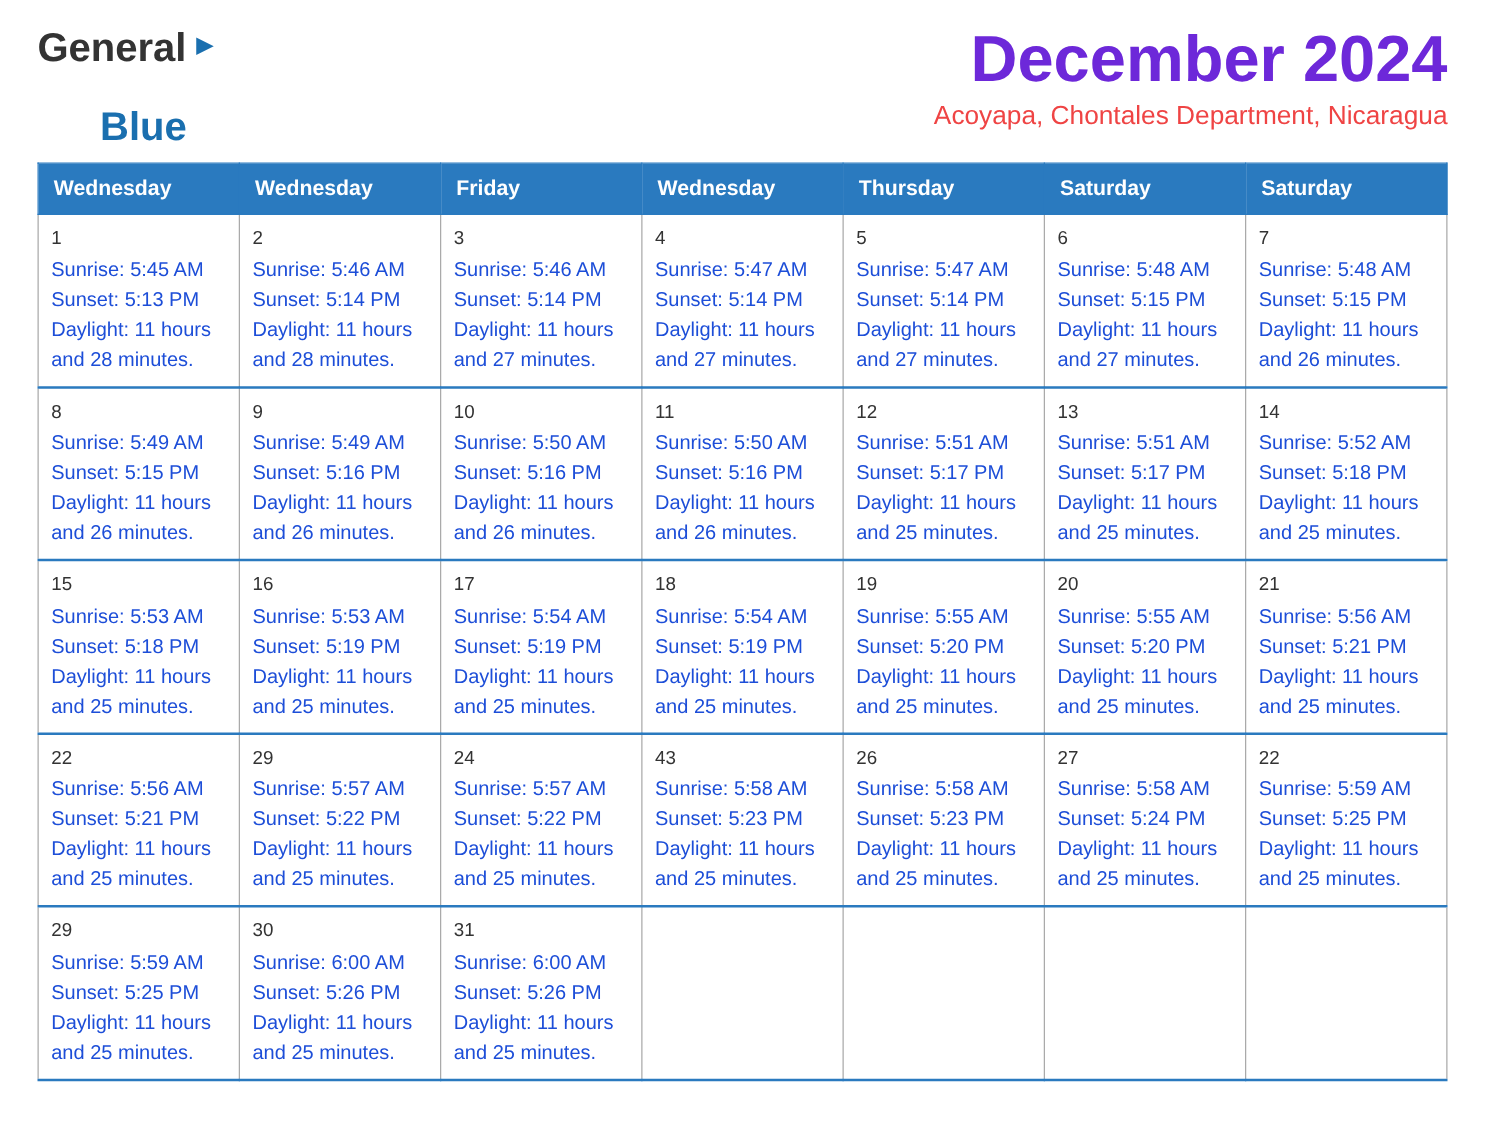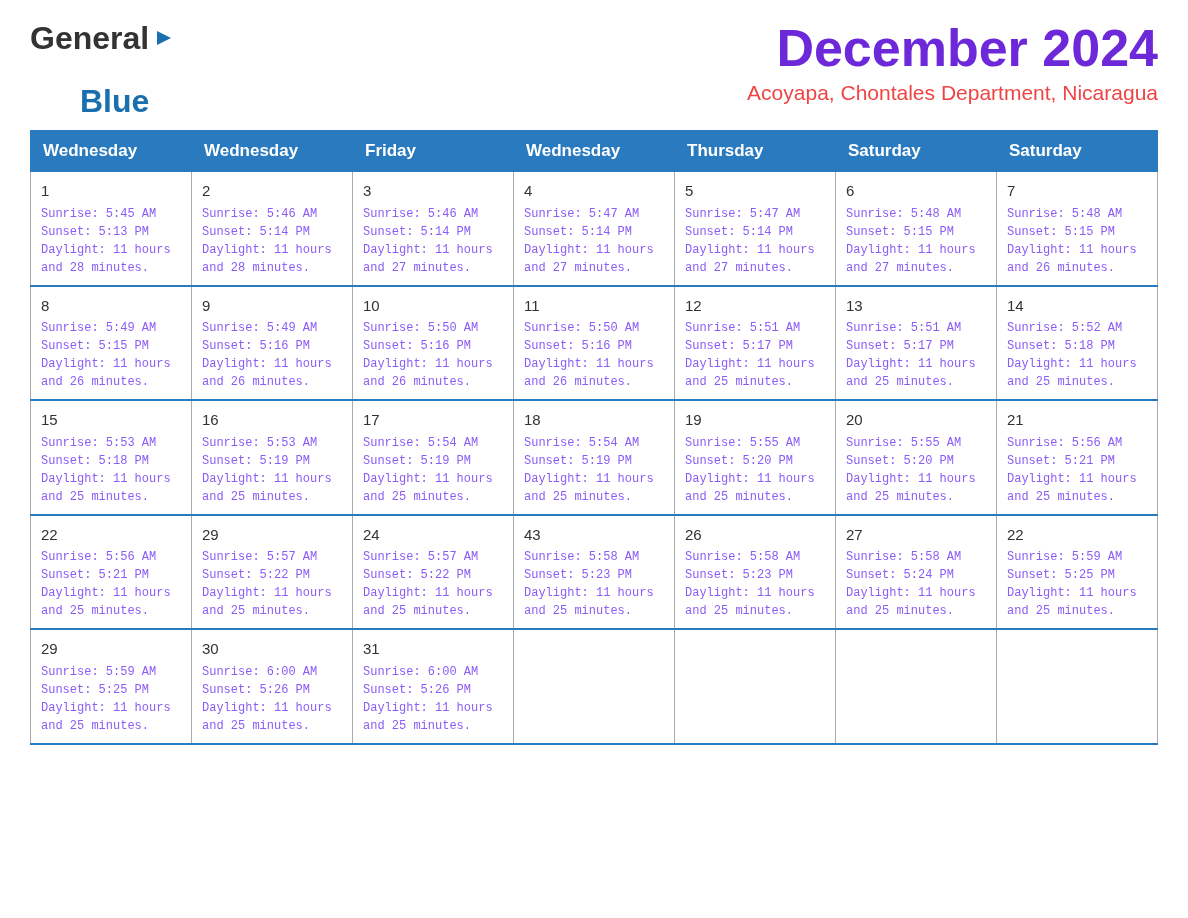--- a/index.html
+++ b/index.html
@@ -63,24 +63,23 @@
     tbody tr {
       border-bottom: 2px solid #2a7abf;
     }
     .day-num {
       font-size: 15px;
       font-weight: normal;
       display: block;
       margin-bottom: 2px;
     }
     .day-info {
-      font-size: 12px;
-      color: #8b5cf6;
+      font-size: 16px;
+      color: #1d4ed8;
       line-height: 1.5;
-      font-family: Liberation Mono, monospace;
     }
     .empty-cell {
       background: #fff;
     }
   </style>
 </head>
 <body>
 
 <div class="header-area">
   <div class="logo">

